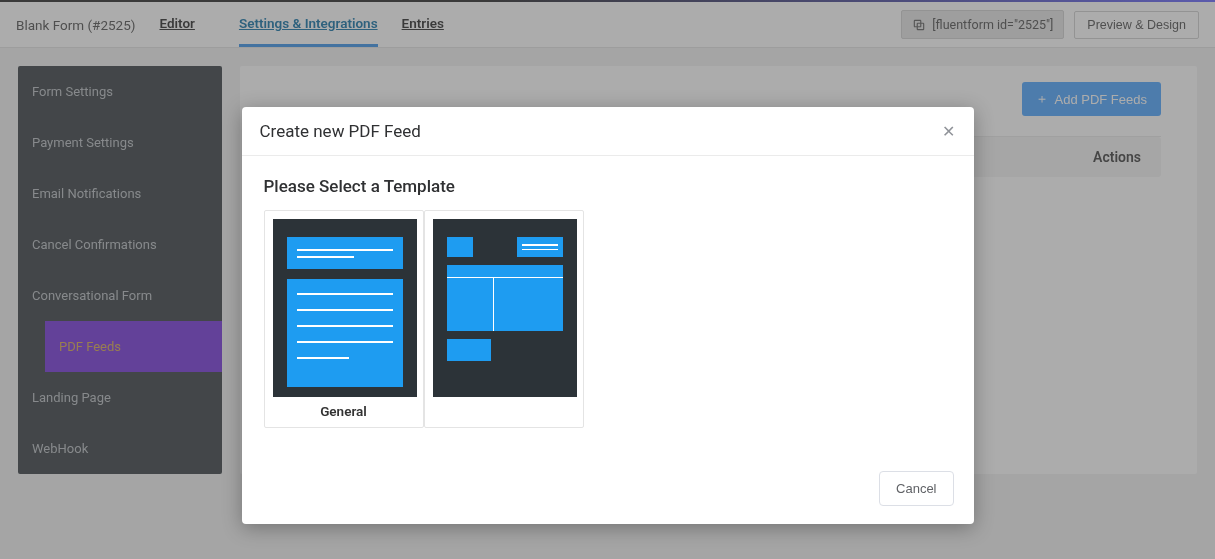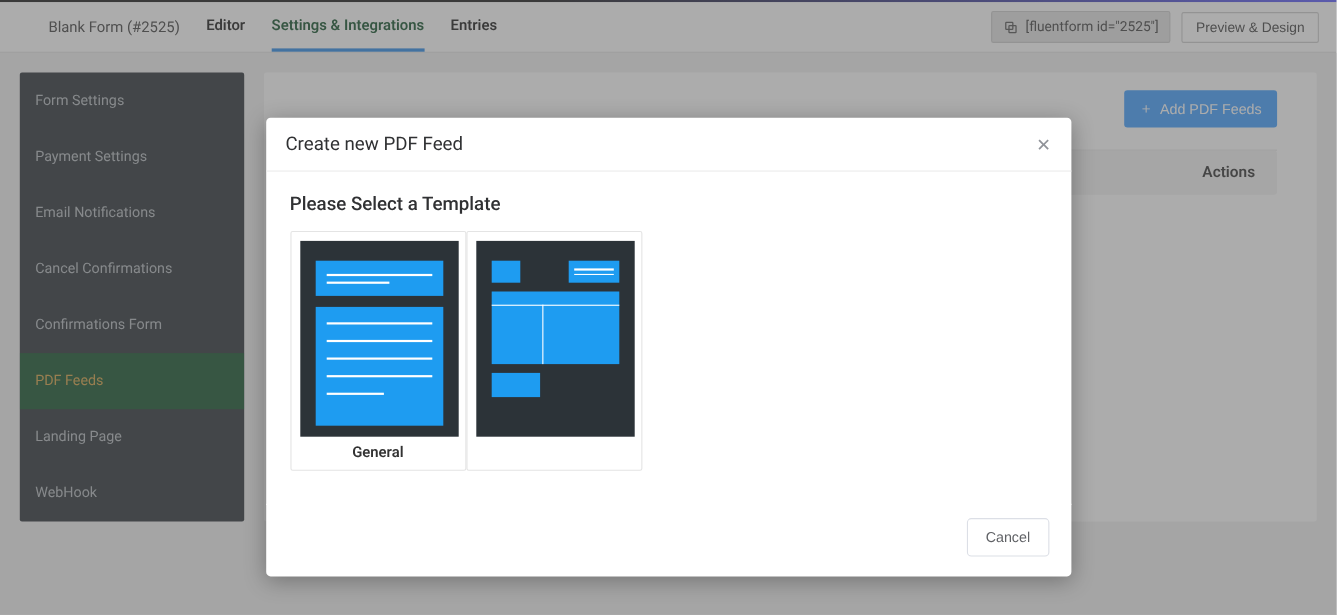--- a/index.html
+++ b/index.html
@@ -1,33 +1,33 @@
 <!DOCTYPE html>
 <html><head>
   <meta charset="utf-8">
   <style>
     * { box-sizing: border-box; margin: 0; padding: 0; }
     body { font-family: -apple-system, BlinkMacSystemFont, "Segoe UI", Roboto, Arial, sans-serif; font-size: 13px; color: #333; background: #f0f0f1; width: 1215px; height: 559px; overflow: hidden; position: relative; }
     
     .topbar { height: 2px; background: linear-gradient(to right, #1a1a1a 40%, #5c5cff 100%); }
     
     .header { display: flex; align-items: center; padding: 0 16px; height: 46px; background: #fff; border-bottom: 1px solid #e0e0e0; }
-    .header-title { color: #444; font-size: 13.5px; margin-right: 24px; margin-left: 28px; }
+    .header-title { color: #444; font-size: 13.5px; margin-right: 24px; }
     .header-tabs { display: flex; gap: 24px; height: 100%; align-items: center; }
-    .header-tab { color: #1a1a1a; font-weight: 600; font-size: 13.5px; height: 100%; display: flex; align-items: center; border-bottom: 3px solid transparent; cursor: pointer; }
-    .header-tab.active { color: #14532d; border-bottom-color: #2d8be6; }
+    .header-tab { color: #1a1a1a; font-weight: 600; font-size: 13.5px; height: 100%; display: flex; align-items: center; border-bottom: 3px solid transparent; cursor: pointer; text-decoration: underline; }
+    .header-tab.active { color: #0369a1; border-bottom-color: #2d8be6; margin-left: 20px; }
     .header-right { margin-left: auto; display: flex; gap: 10px; align-items: center; }
     .shortcode-btn { background: #e2e2e2; border: 1px solid #ccc; padding: 6px 10px; border-radius: 2px; font-size: 12.5px; color: #444; display: flex; align-items: center; gap: 6px; cursor: pointer; }
     .preview-btn { background: #fff; border: 1px solid #ccc; padding: 6px 12px; border-radius: 2px; font-size: 12.5px; color: #444; cursor: pointer; }
     
     .content { display: flex; padding: 18px; gap: 18px; }
     
     .sidebar { width: 204px; background: #2c3338; border-radius: 2px; overflow: hidden; }
     .sidebar-item { color: #b4b9be; padding: 18px 14px; font-size: 13px; cursor: pointer; }
-    .sidebar-item.active { background: #14532d; color: #d6a247; }
+    .sidebar-item.active { background: #6d28d9; color: #d6a247; margin-left: 27px; }
     
     .main { flex: 1; background: #fff; border-radius: 2px; padding: 16px 36px; position: relative; }
     .main-header { display: flex; justify-content: flex-end; margin-bottom: 20px; }
     .add-btn { background: #409eff; color: #fff; border: none; padding: 8px 14px; border-radius: 3px; font-size: 13px; display: flex; align-items: center; gap: 6px; cursor: pointer; }
     .main-divider { border-top: 1px solid #e6e6e6; margin-bottom: 0; }
     .actions-bar { background: #f2f2f2; padding: 12px 20px; font-weight: 600; color: #333; text-align: right; border-radius: 3px; font-size: 14px; }
     
     .overlay { position: absolute; inset: 0; background: rgba(90,90,90,0.5); display: flex; align-items: center; justify-content: center; padding-top: 72px; }
     
     .modal { width: 732px; background: #fff; border-radius: 4px; box-shadow: 0 4px 20px rgba(0,0,0,0.3); }
@@ -88,21 +88,21 @@
     <button class="preview-btn">Preview &amp; Design</button>
   </div>
 </div>
 
 <div class="content">
   <div class="sidebar">
     <div class="sidebar-item">Form Settings</div>
     <div class="sidebar-item">Payment Settings</div>
     <div class="sidebar-item">Email Notifications</div>
     <div class="sidebar-item">Cancel Confirmations</div>
-    <div class="sidebar-item">Confirmations Form</div>
+    <div class="sidebar-item">Conversational Form</div>
     <div class="sidebar-item active">PDF Feeds</div>
     <div class="sidebar-item">Landing Page</div>
     <div class="sidebar-item">WebHook</div>
   </div>
 
   <div class="main">
     <div class="main-header">
       <button class="add-btn">
         <span>＋</span>
         <span>Add PDF Feeds</span>

